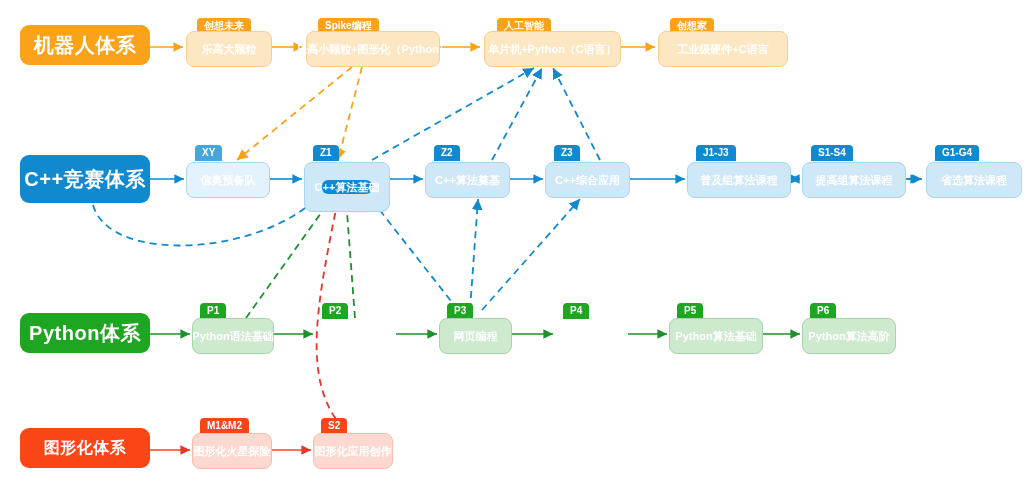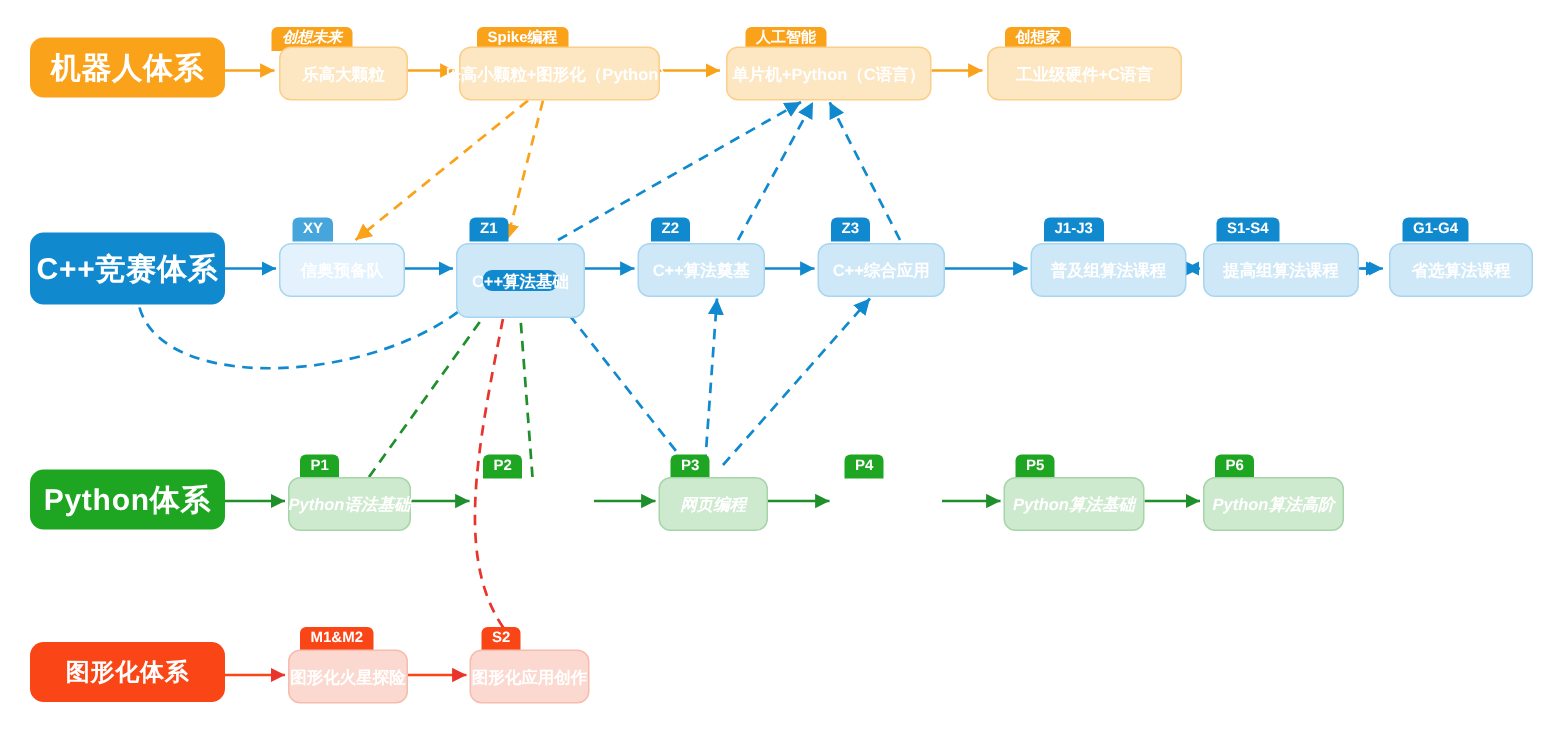--- a/index.html
+++ b/index.html
@@ -69,21 +69,21 @@
   .t-cpp .inner{background:#1189CE;}
   .tag.t-cpp-tag{background:#1189CE;}
 
   
   .t-cppl{background:#E3F2FC;border:1px solid #A8D6F1;}
   .t-cppl .inner{background:#46A6DC;}
   .tag.t-cppl-tag{background:#46A6DC;}
 
   
   .t-py{background:#CDE9CE;border:1px solid #A6D6A8;}
-  .t-py .inner{background:#0369a1;font-style:italic;}
+  .t-py .inner{background:#0369a1;}
   .tag.t-py-tag{background:#1EA521;}
 
   
   .t-gfx{background:#FBD9D0;border:1px solid #F6BCAD;}
   .t-gfx .inner{background:#FA4616;}
   .tag.t-gfx-tag{background:#FA4616;}
 </style>
 </head>
 <body>
 
@@ -174,21 +174,21 @@
     <g stroke="#E8342A" stroke-width="1.8" fill="none" stroke-dasharray="7 5" marker-end="url(#ar-rd)">
       <path d="M343,428 C300,380 318,300 338,199"></path>
     </g>
   </svg>
 
   <div class="rowlabel r-robot">机器人体系</div>
   <div class="rowlabel r-cpp">C++竞赛体系</div>
   <div class="rowlabel r-py">Python体系</div>
   <div class="rowlabel r-gfx">图形化体系</div>
 
-  <div class="tag t-robot-tag" style="left:181px;top:18px;font-style:italic;">创想未来</div>
+  <div class="tag t-robot-tag" style="left:197px;top:18px;">创想未来</div>
   <div class="node t-robot" style="left:186px;top:31px;width:86px;height:32px;">
     <div class="inner">乐高大颗粒</div>
   </div>
 
   <div class="tag t-robot-tag" style="left:318px;top:18px;">Spike编程</div>
   <div class="node t-robot" style="left:306px;top:31px;width:134px;height:32px;">
     <div class="inner small">乐高小颗粒+图形化（Python）</div>
   </div>
 
   <div class="tag t-robot-tag" style="left:497px;top:18px;">人工智能</div>

